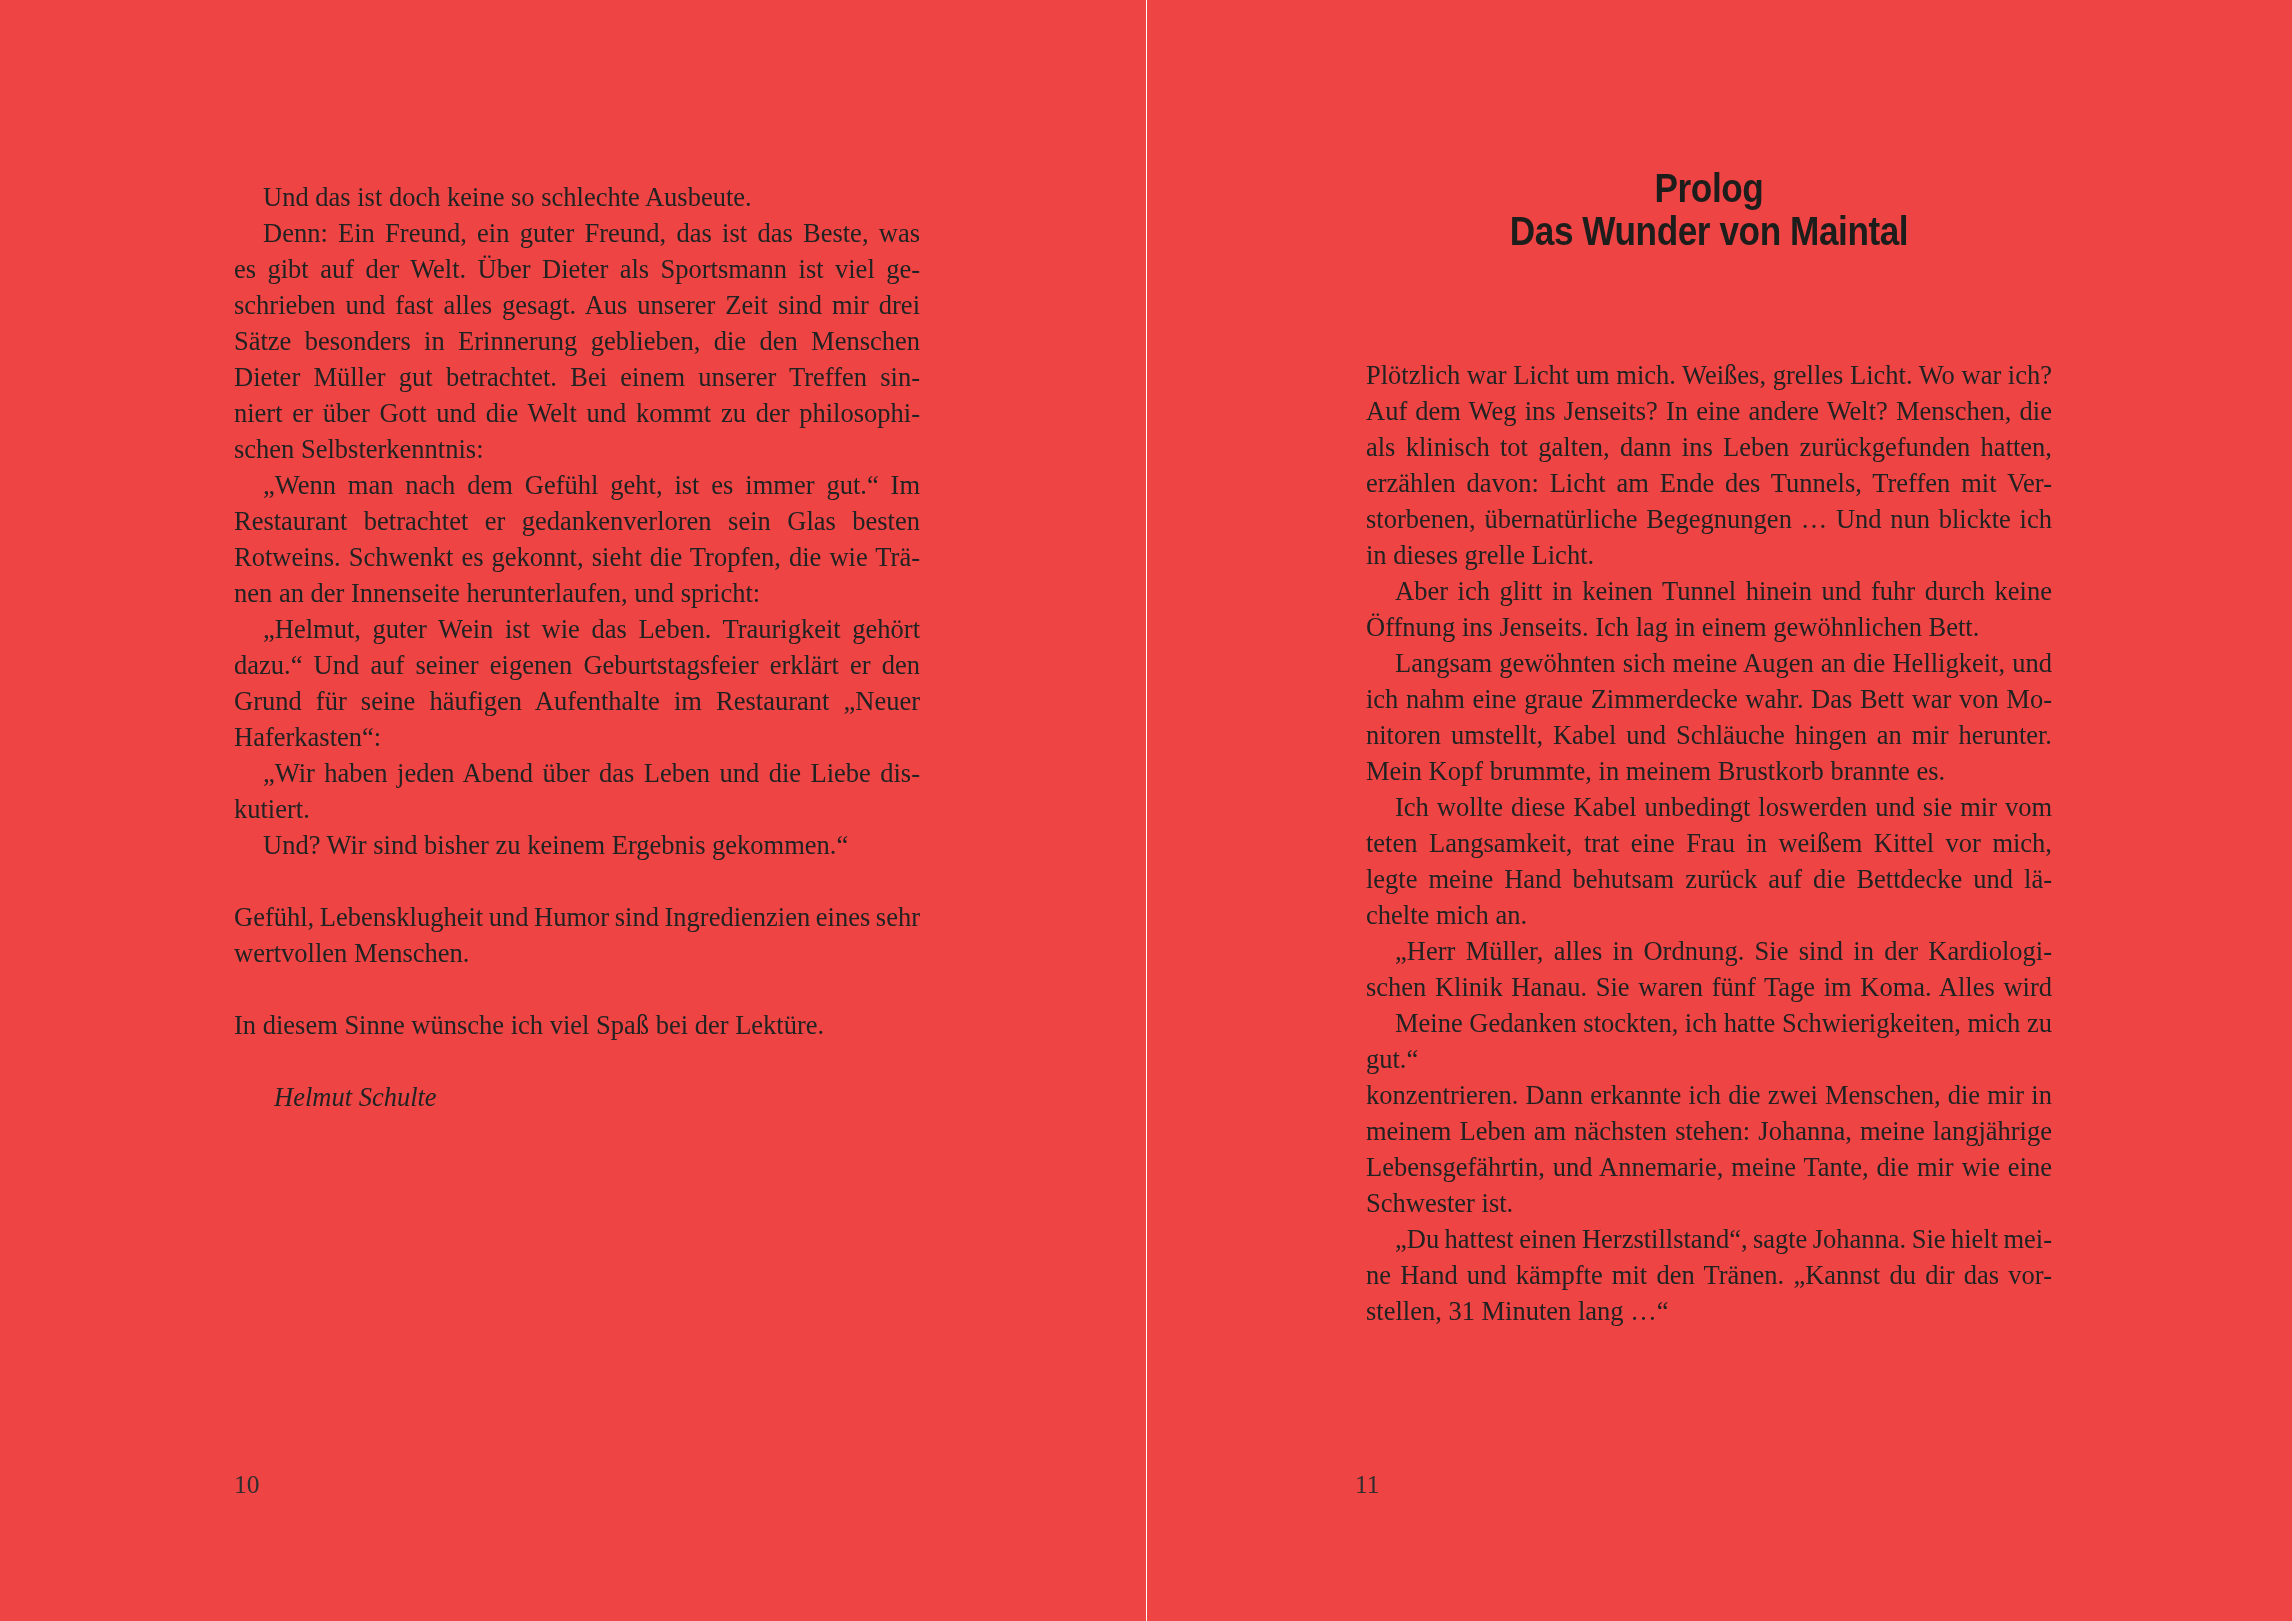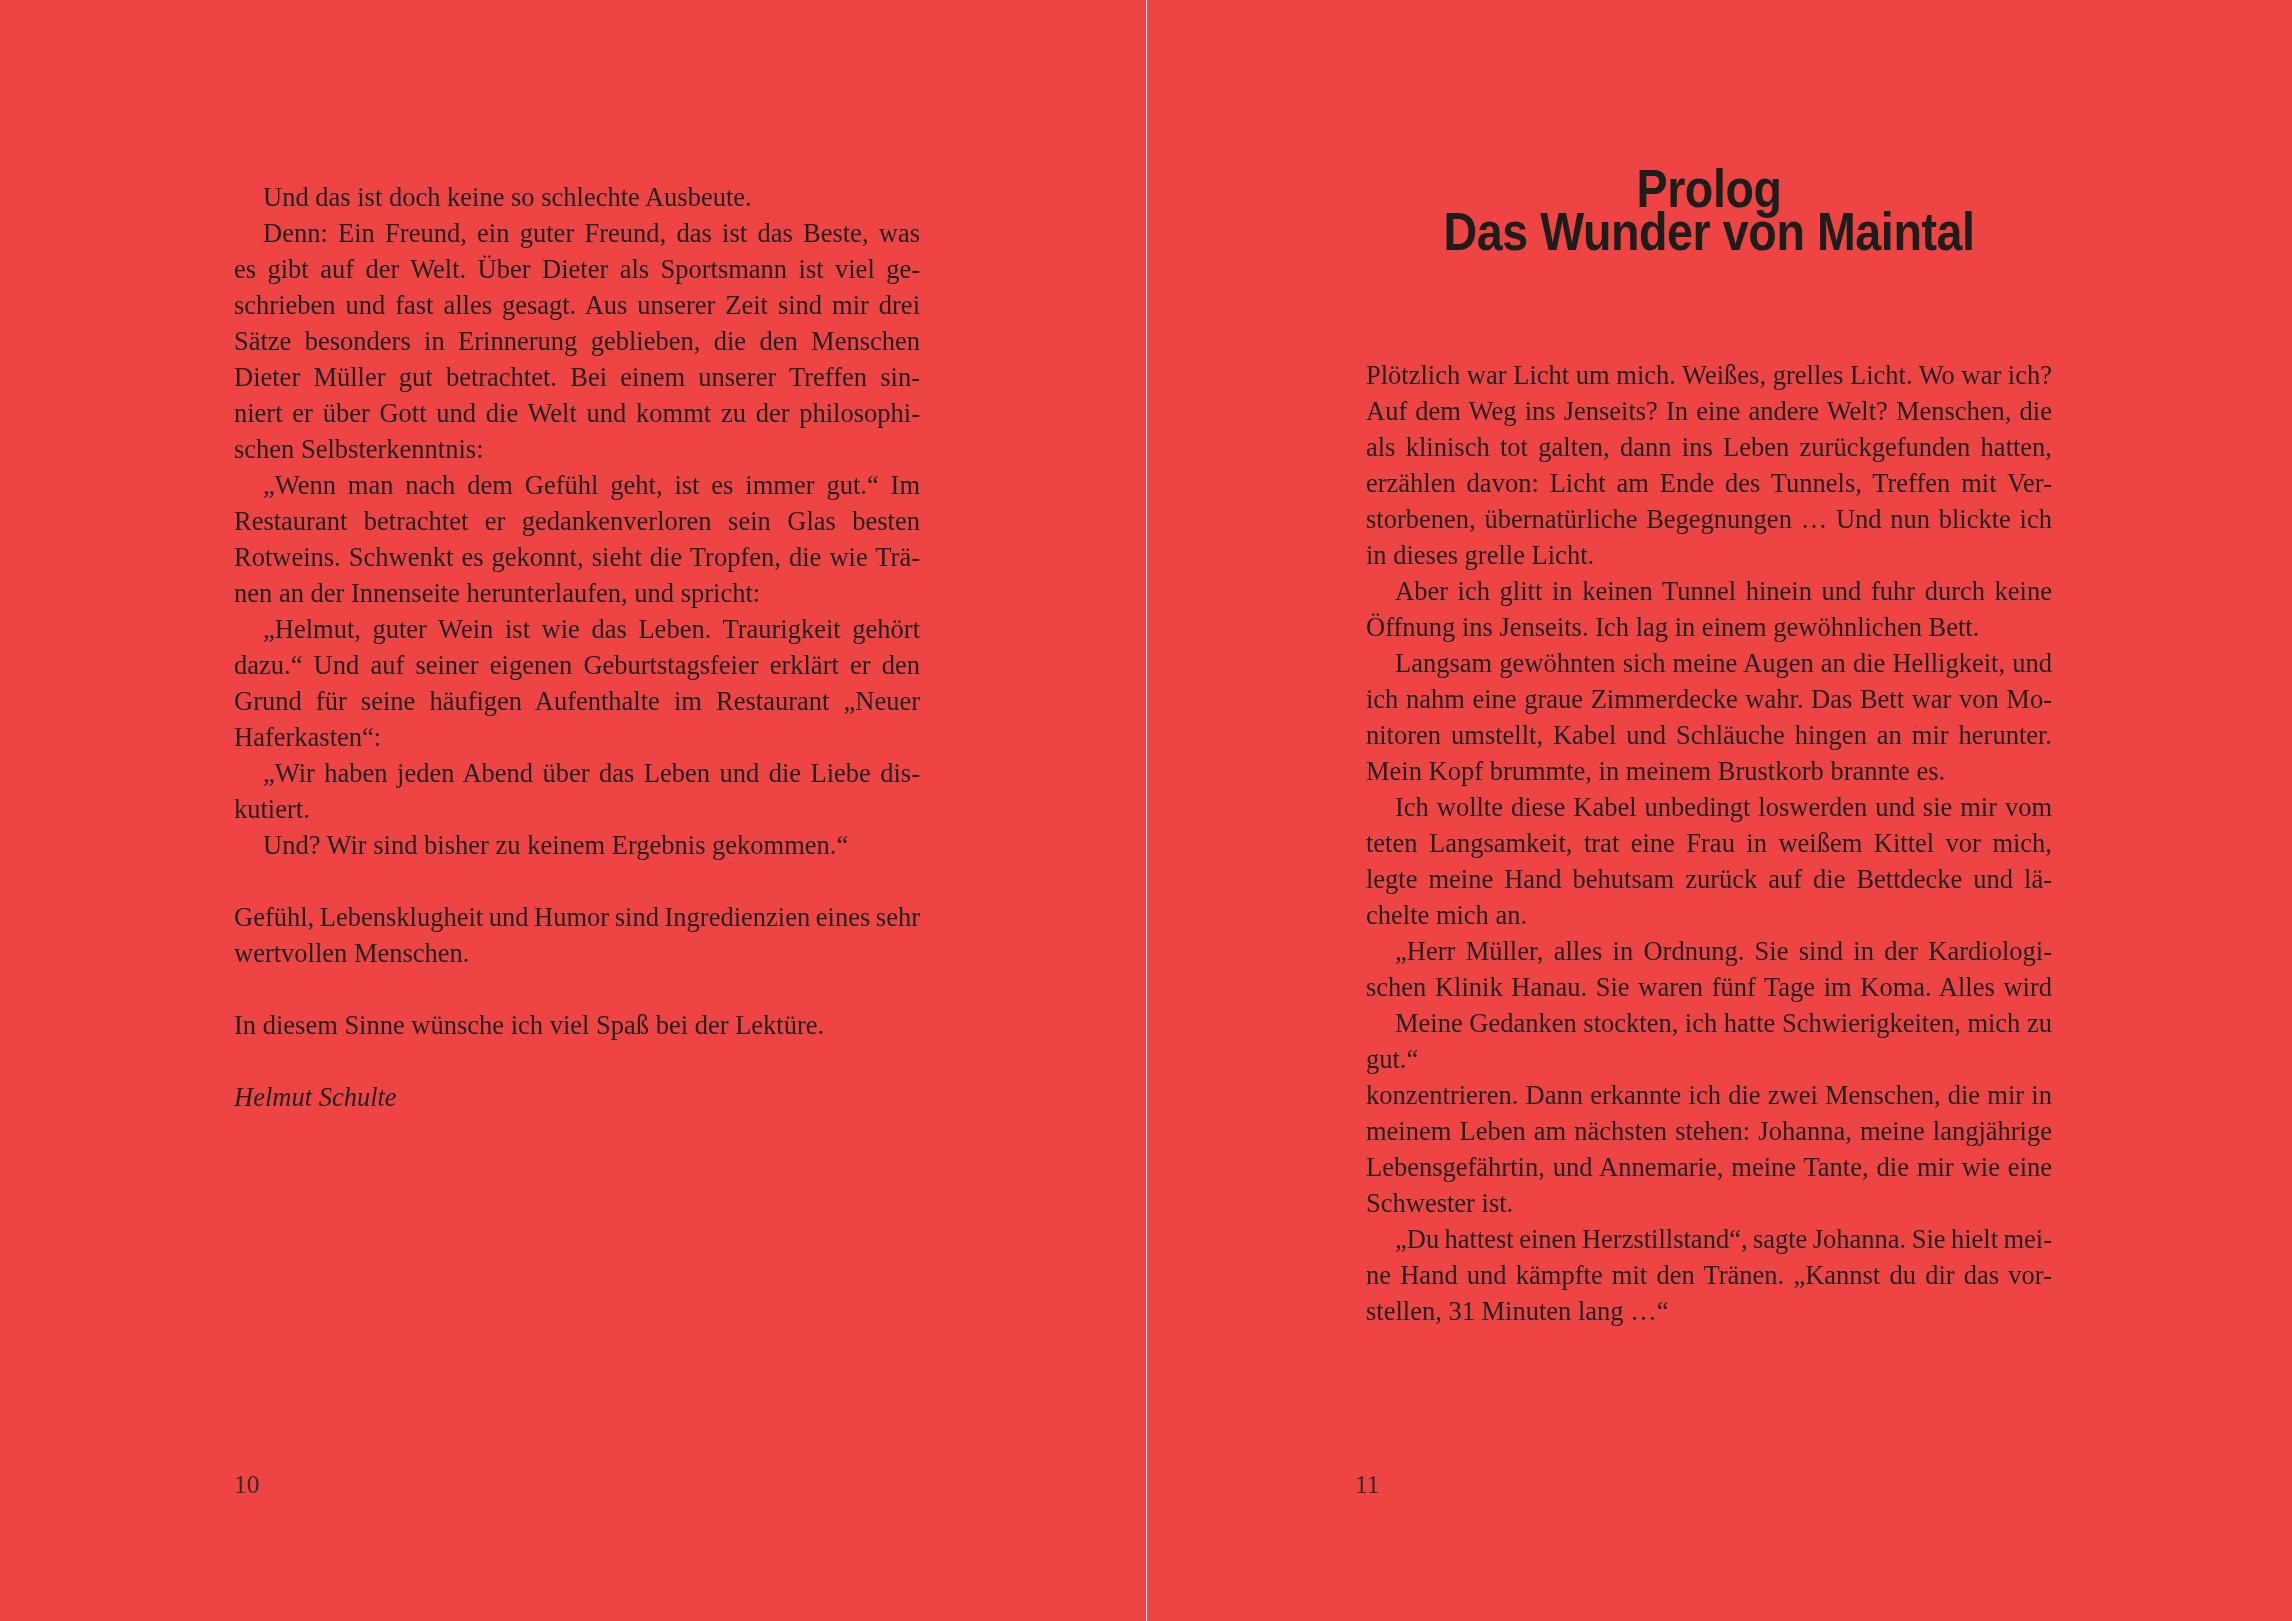--- a/index.html
+++ b/index.html
@@ -40,31 +40,31 @@
     text-align: justify;
     text-align-last: justify;
     word-spacing: -1.5px;
   }
   .line.last {
     text-align-last: left;
     word-spacing: normal;
   }
   .line.indent { text-indent: 29px; }
   .line.blank  { }
-  .line.italic { font-style: italic; }
+  .line.italic { font-style: italic; margin-left: 40px; }
 
   .heading {
     position: absolute;
     left: 219px; 
     top: 167px;
     width: 686px;
     text-align: center;
     font-family: "Liberation Sans", "DejaVu Sans", sans-serif;
     font-weight: 700;
-    font-size: 53px;
+    font-size: 40px;
     line-height: 43px;
     letter-spacing: -0.5px;
     color: #1d1d1b;
   }
   .heading .hline {
     transform: scaleX(0.88);
     transform-origin: 50% 50%;
   }
 
   .pagenum {

